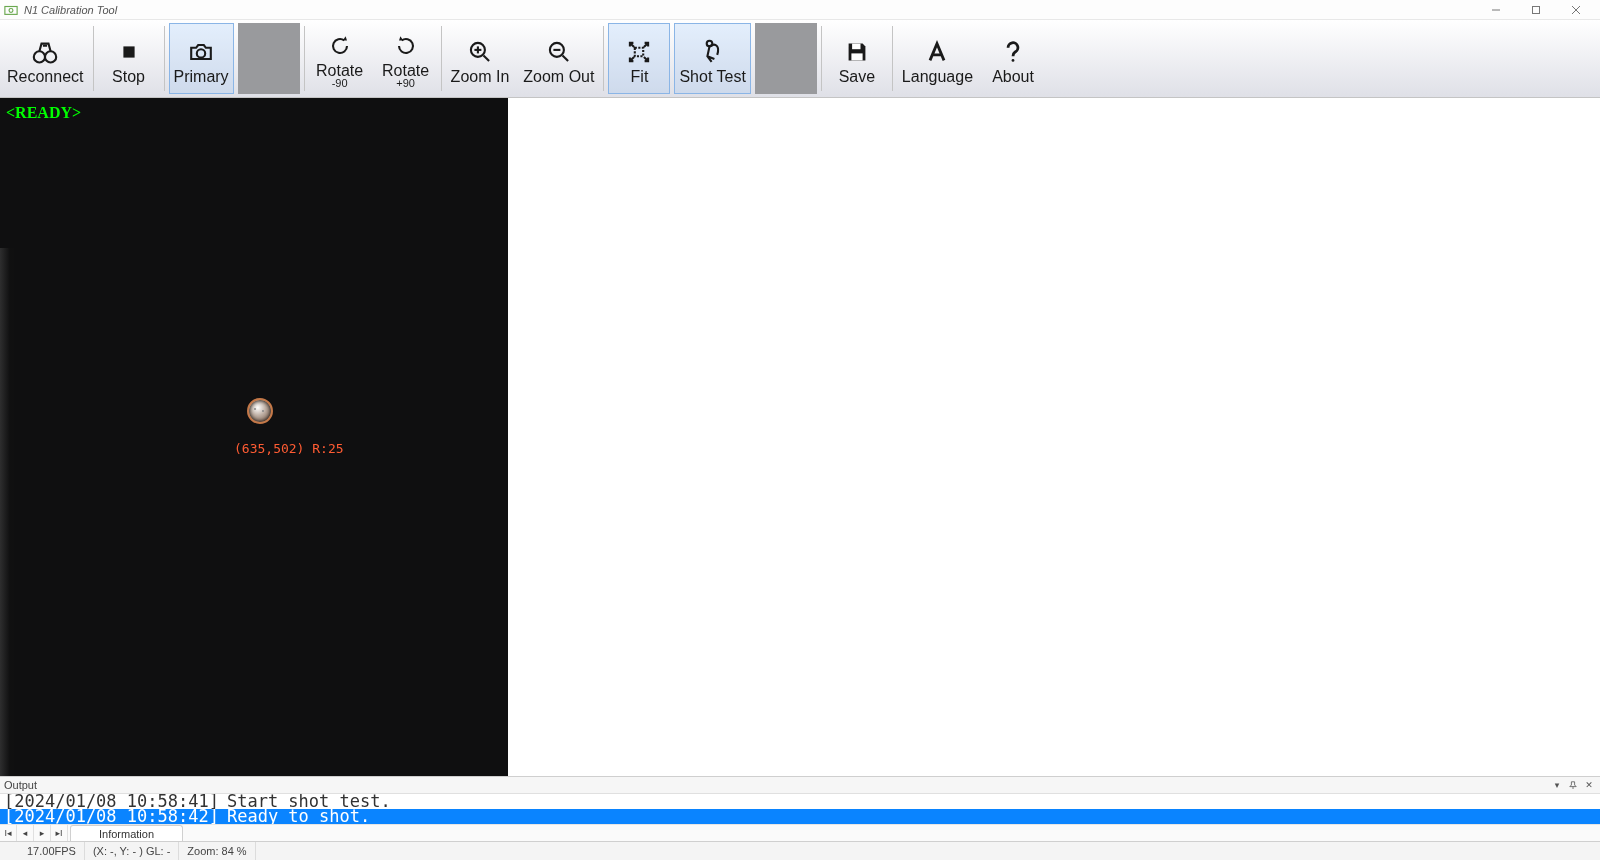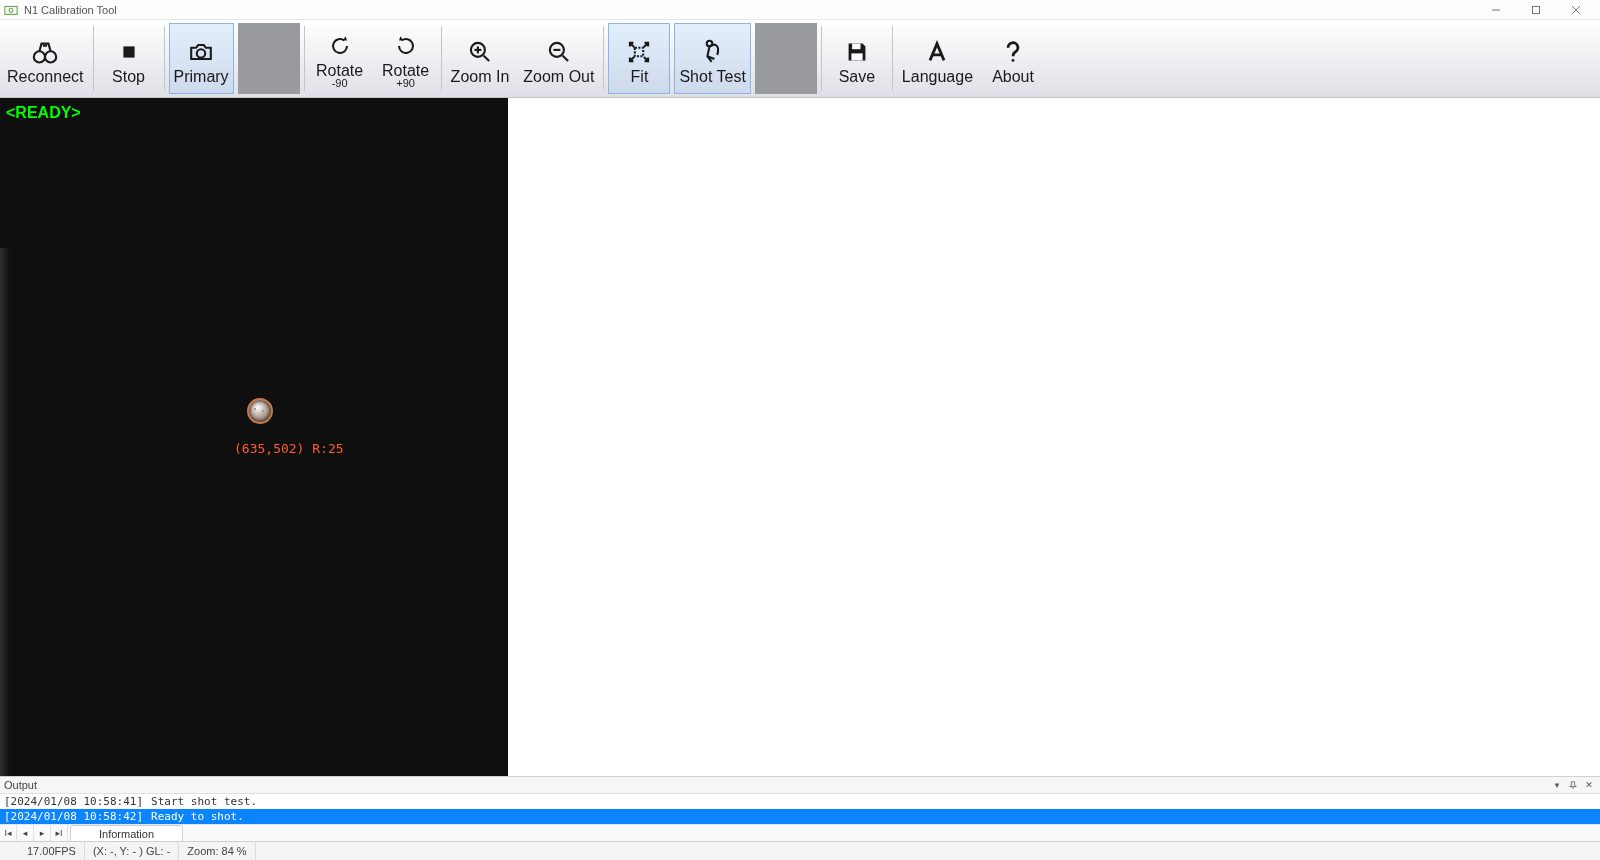--- a/index.html
+++ b/index.html
@@ -22,20 +22,21 @@
   }
   
   .titlebar {
     height: 20px;
     background: #fdfdfd;
     border-bottom: 1px solid #e8e8e8;
     display: flex;
     align-items: center;
     padding: 0 4px;
     box-sizing: border-box;
+    font-style: italic;
   }
   .titlebar .app-icon {
     width: 14px; height: 14px;
     display: flex; align-items: center; justify-content: center;
     margin-right: 6px;
   }
   .titlebar .title {
     font-size: 11px;
     color: #555;
   }
@@ -109,21 +110,21 @@
     position: absolute;
     left: 0; top: 150px; bottom: 0;
     width: 14px;
     background: linear-gradient(to right, #4d4d4d, #111 70%);
     opacity: 0.5;
   }
   .camera .ready-label {
     position: absolute;
     top: 6px; left: 6px;
     color: #00ff00;
-    font-family: Liberation Sans, sans-serif;
+    font-family: Liberation Serif, serif;
     font-weight: bold;
     font-size: 16px;
   }
   .camera .ball {
     position: absolute;
     width: 22px; height: 22px;
     left: 247px; top: 300px;
     border-radius: 50%;
     background: radial-gradient(circle at 40% 35%, #fff, #bfb0a5 40%, #8a7060 80%);
     border: 2px solid #c47848;
@@ -170,21 +171,21 @@
   .output-header .panel-btns span {
     width: 14px; height: 12px;
     display: flex; align-items:center; justify-content:center;
     color: #555;
     font-size: 9px;
     cursor: pointer;
   }
   .output-body {
     background: #fff;
     font-family: Consolas, "Lucida Console", monospace;
-    font-size: 11px;
+    font-size: 17px;
   }
   .log-row { padding: 0 4px; line-height: 15px; white-space: nowrap; overflow: hidden; }
   .log-row .ts { margin-right: 8px; }
   .log-row.selected {
     background: #0a84ff;
     color: #fff;
   }
   .log-navbar {
     height: 16px;
     display: flex;

